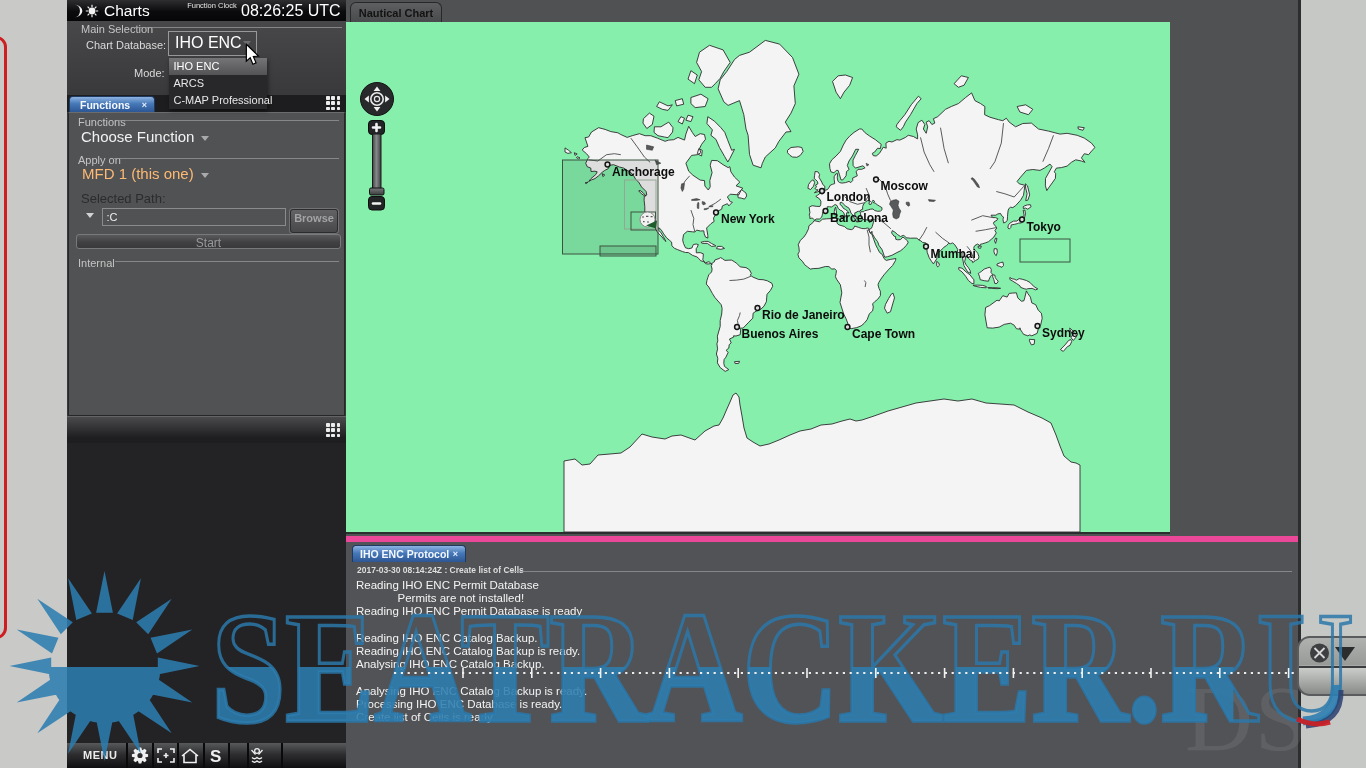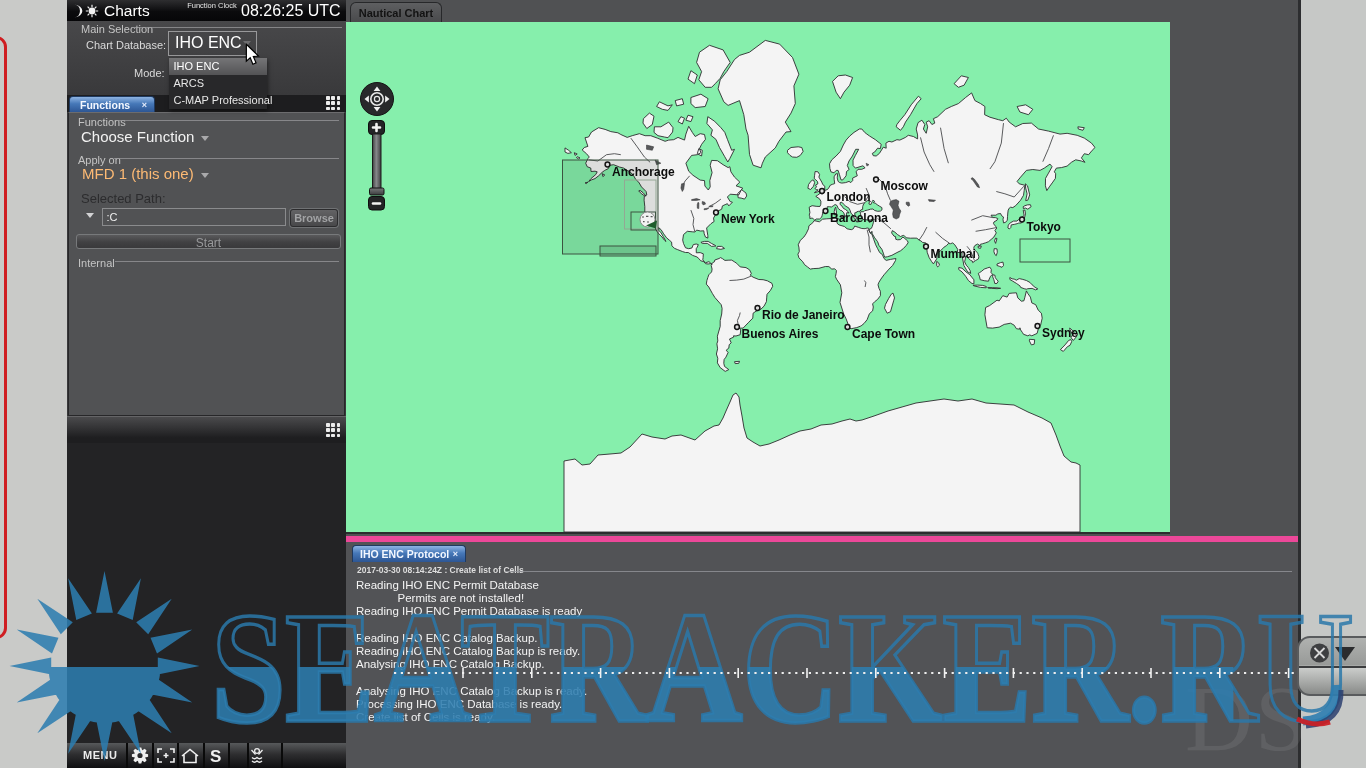--- a/index.html
+++ b/index.html
@@ -53,21 +53,21 @@
 #chf { position:absolute; left:12px; top:15px; font-size:15px; color:#f2f2f2; }
 #funcpanel .l2 { left:9px; top:41px; }
 #mfd { position:absolute; left:13px; top:52px; font-size:15px; color:#fdba74; }
 .dcar { display:inline-block; width:0; height:0; border-left:4px solid transparent;
   border-right:4px solid transparent; border-top:5px solid #a9a9ab; margin-left:7px; vertical-align:middle; }
 #selpath { position:absolute; left:12px; top:78px; font-size:13px; color:#2c2c2e; }
 #combocar { position:absolute; left:17px; top:100px; width:0; height:0;
   border-left:4.5px solid transparent; border-right:4.5px solid transparent; border-top:5.5px solid #d2d2d4; }
 #pathbox { position:absolute; left:32.5px; top:95px; width:184px; height:18px; border:1px solid #8a8b8d;
   color:#f0f0f0; font-size:11px; padding:2px 0 0 4px; }
-#browse { position:absolute; left:221px; top:95.5px; width:48px; height:18px;
+#browse { position:absolute; left:221px; top:95.5px; width:48px; height:24px;
   background:linear-gradient(#636365,#48484a); border:1px solid #2c2c2e; border-radius:3px;
   box-shadow:0 0 0 1px #707274; color:#a2a3a5; font-size:11px; font-weight:bold; text-align:center; line-height:17px; }
 .bigbtn { position:absolute; left:7px; width:265px; height:15px; border:1px solid #77797b;
   border-radius:3px; background:linear-gradient(#5a5a5c,#414143 55%,#39393b);
   color:#98999b; font-size:12px; text-align:center; line-height:17px; }
 #startbtn { top:120.5px; }
 #funcpanel .l3 { left:9px; top:144px; }
 #abortbtn { top:165.5px; }
 #tabrow2 { left:0; top:416px; width:279px; height:27px; background:linear-gradient(#4a4a4c,#1e1e20 80%); border-top:1px solid #646466; }
 #darkarea { left:0; top:443px; width:279px; height:300px; background:#232325; }

